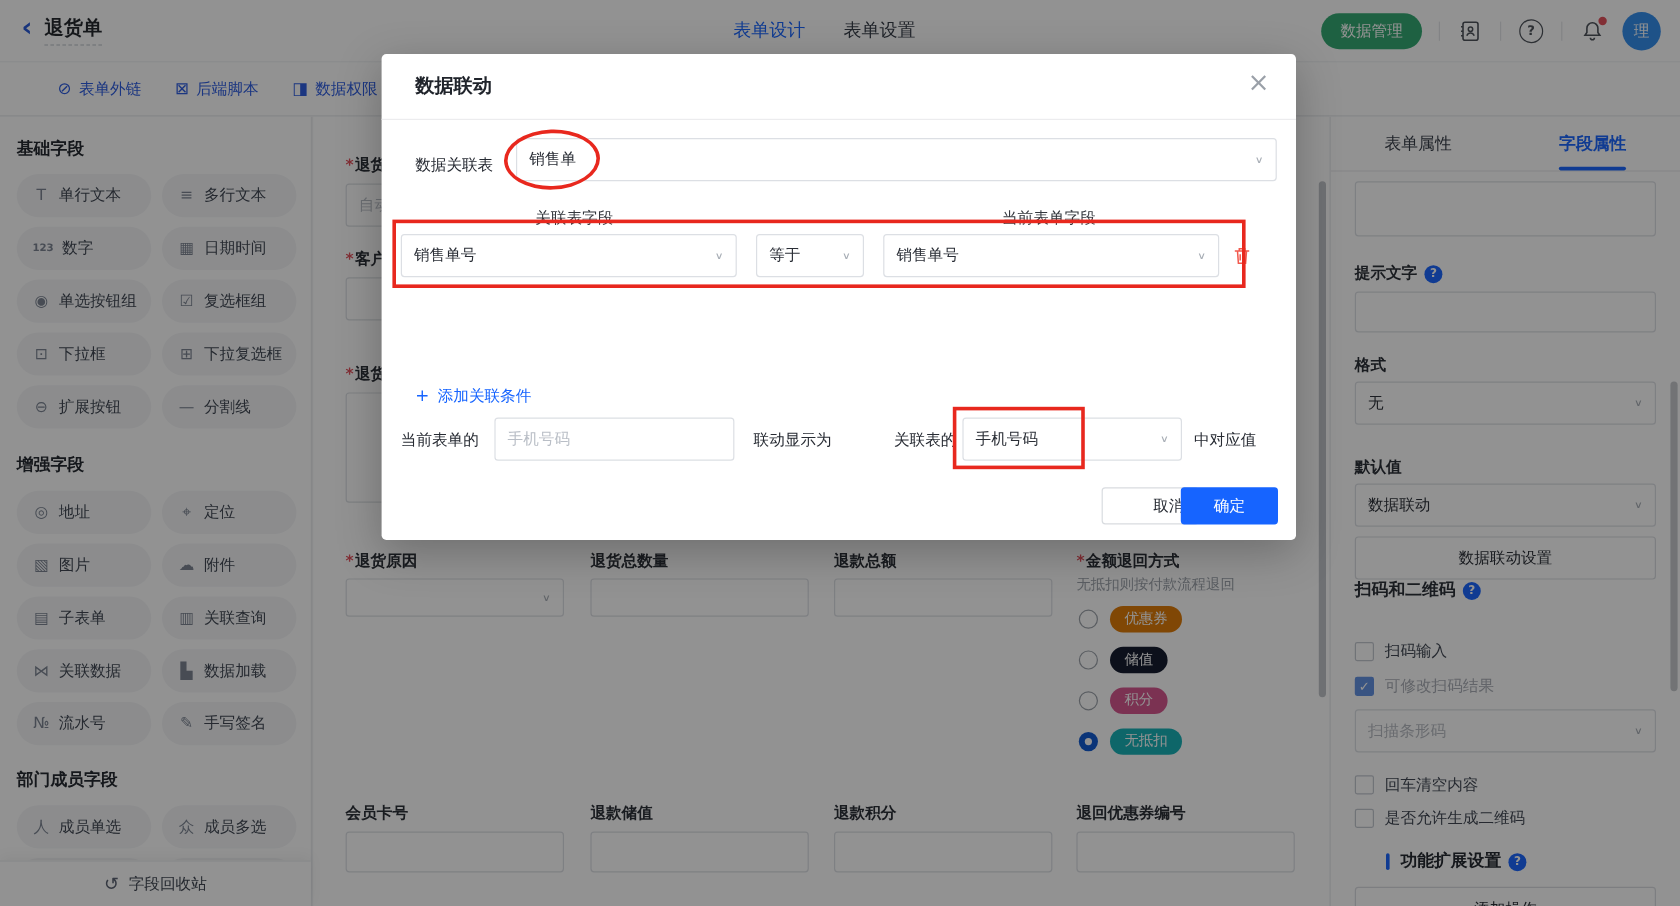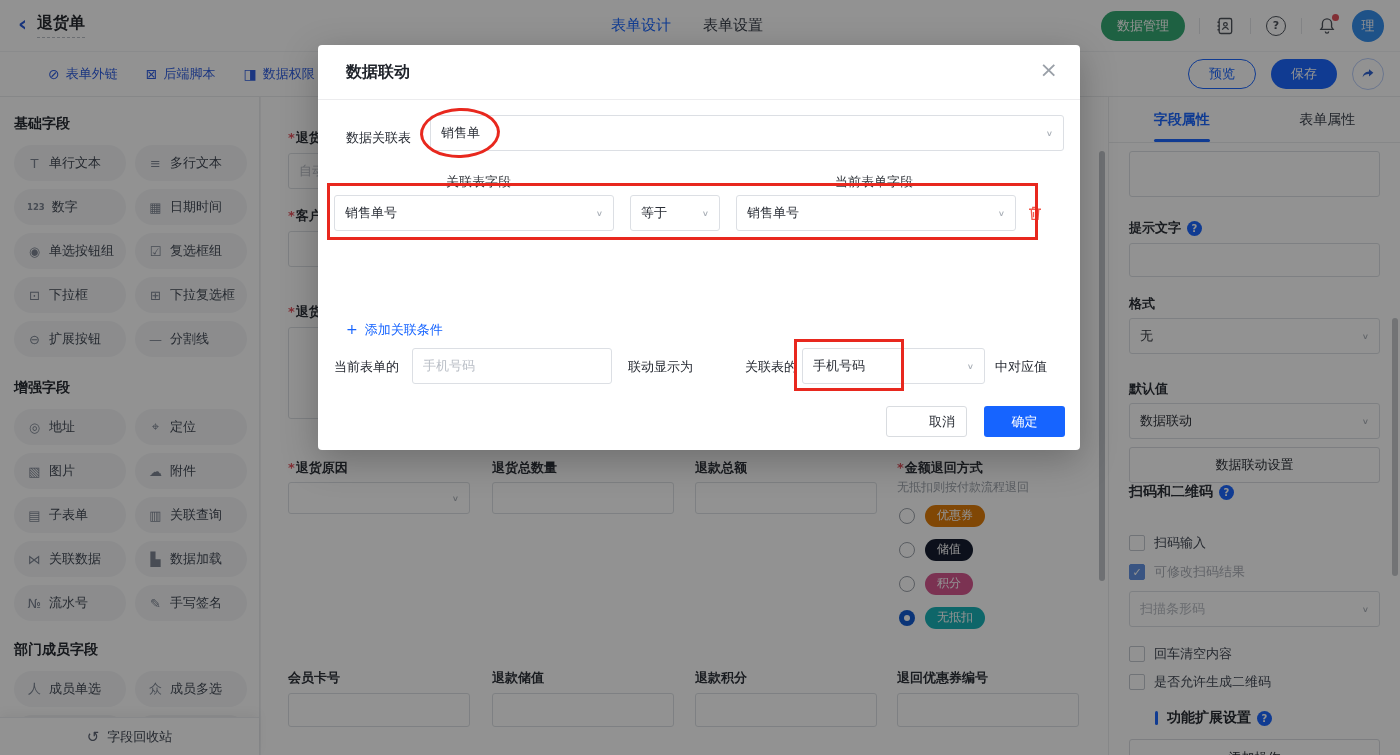--- a/index.html
+++ b/index.html
@@ -154,29 +154,20 @@
       </span>
       <span class="titem">
         <span class="ic">⊠</span>
         <span>后端脚本</span>
       </span>
       <span class="titem">
         <span class="ic">◨</span>
         <span>数据权限</span>
       </span>
     </div>
-    <div class="tbar-right">
-      <button class="btn-preview">预览</button>
-      <button class="btn-save">保存</button>
-      <span class="btn-share">
-        <svg width="16" height="16" viewBox="0 0 24 24">
-            <path d="M13.5 5l6.5 5.3-6.5 5.3v-3.6C9 12 5.8 13.6 4 17c.4-5.3 4.2-8.6 9.5-8.9z" fill="#2a5fd0"></path>
-          </svg>
-      </span>
-    </div>
   </div>
 
   <div class="sidebar">
     <div class="sec-title">基础字段</div>
     <div class="pill-grid">
       <div class="pill">
           <span class="ic">T</span>
           <span>单行文本</span>
         </div>
       <div class="pill">
@@ -328,22 +319,22 @@
     <div class="abs f-label" style="left:434px;top:572px;">退款积分</div>
     <div class="abs inp" style="left:434px;top:596px;width:182px;height:34px;"></div>
     <div class="abs f-label" style="left:636px;top:572px;">退回优惠券编号</div>
     <div class="abs inp" style="left:636px;top:596px;width:182px;height:34px;"></div>
 
     <div class="vscroll" style="right:3px;top:54px;height:430px;"></div>
   </div>
 
   <div class="panel">
     <div class="panel-tabs">
+      <span class="ptab">表单属性</span>
       <span class="ptab active">字段属性</span>
-      <span class="ptab">表单属性</span>
     </div>
     <div class="abs inp" style="left:20px;top:54px;width:251px;height:46px;"></div>
     <div class="abs p-label" style="left:20px;top:122px;">
       <span>提示文字</span>
         <span class="help">?</span>
     </div>
     <div class="abs inp" style="left:20px;top:146px;width:251px;height:34px;"></div>
 
     <div class="abs p-label" style="left:20px;top:198px;">格式</div>
     <div class="abs sel" style="left:20px;top:221px;width:251px;height:36px;">
@@ -432,21 +423,21 @@
       <span>手机号码</span>
     </div>
     <div class="abs m-label" style="left:310px;top:313px;">联动显示为</div>
     <div class="abs m-label" style="left:427px;top:313px;">关联表的</div>
     <div class="abs sel" style="left:484px;top:303px;width:183px;height:36px;">
       <span>手机号码</span>
         <span class="chev">∨</span>
     </div>
     <div class="abs m-label" style="left:677px;top:313px;">中对应值</div>
 
-    <div class="abs btn-cancel" style="left:568px;top:361px;padding-left:31px;">取消</div>
+    <div class="abs btn-cancel" style="left:600px;top:361px;padding-left:31px;">取消</div>
     <div class="abs btn-ok" style="left:666px;top:361px;">确定</div>
   </div>
 
   <div class="ann ellipse" style="left:420px;top:108px;width:74px;height:44px;"></div>
   <div class="ann" style="left:327px;top:183px;width:705px;height:51px;"></div>
   <div class="ann" style="left:794px;top:339px;width:104px;height:46px;"></div>
 
 </div>
 
 </body></html>

